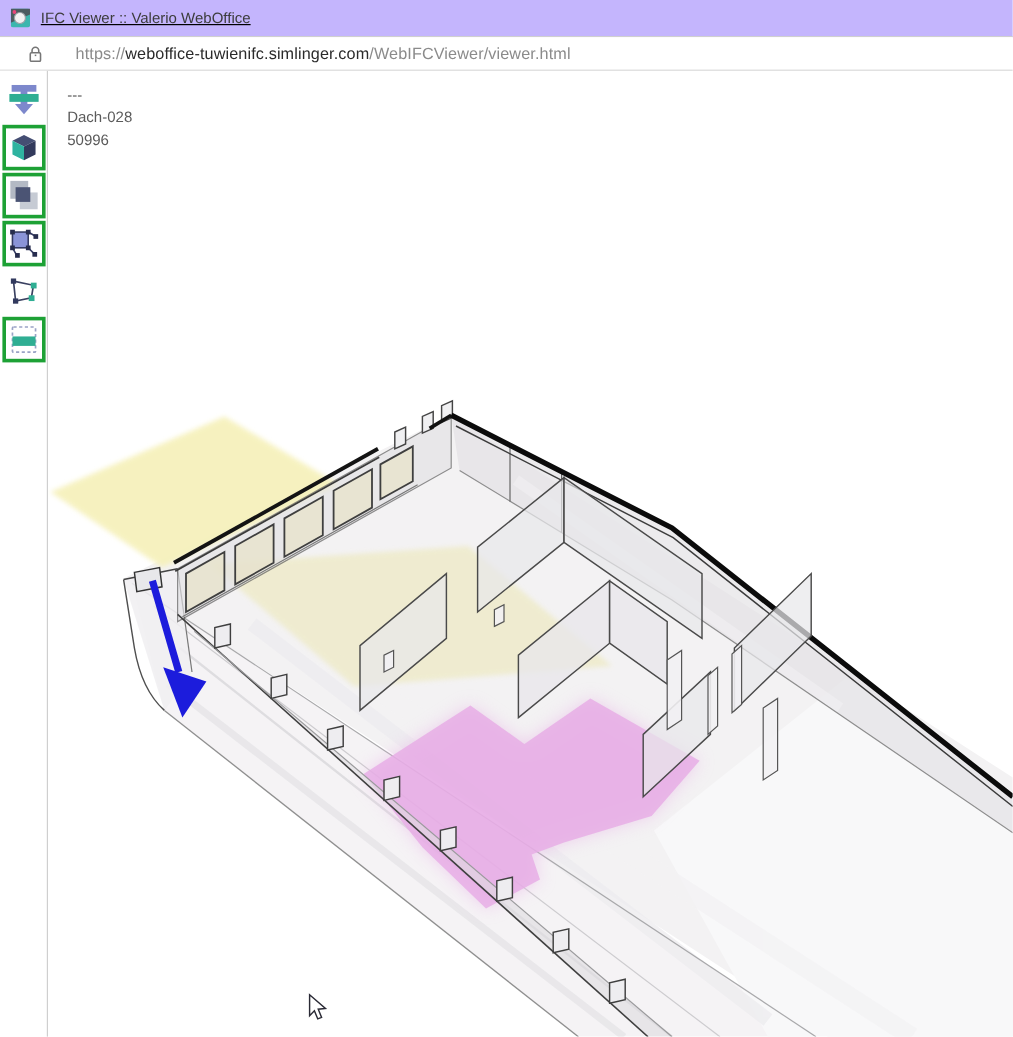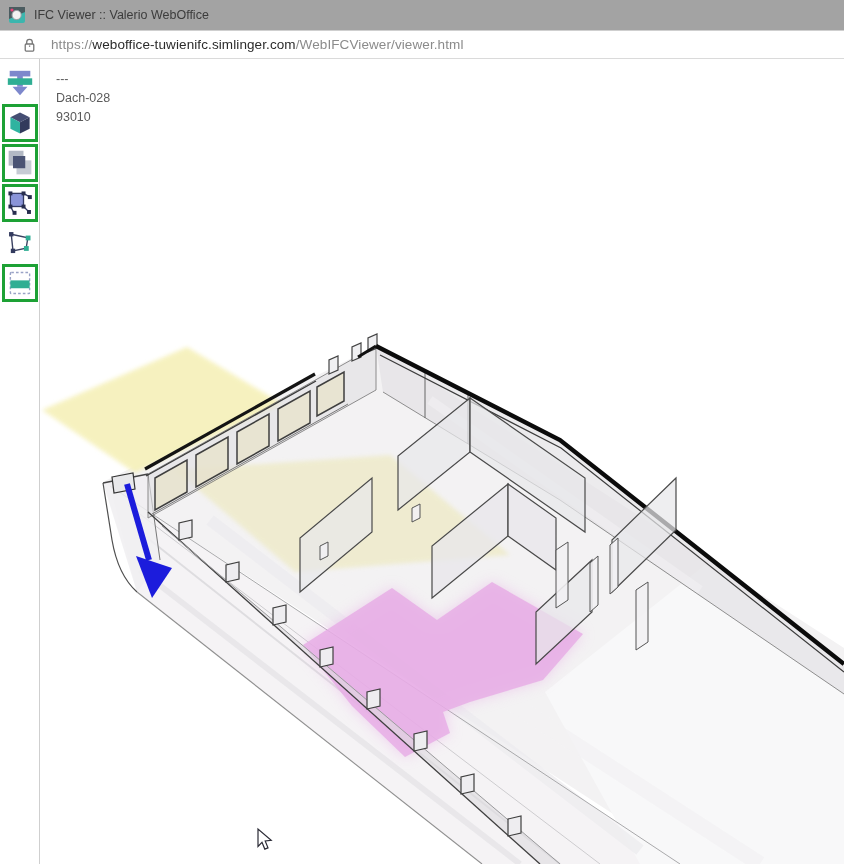--- a/index.html
+++ b/index.html
@@ -1,25 +1,25 @@
 <!DOCTYPE html>
 <html><head>
 <meta charset="utf-8">
 <style>
   html,body{margin:0;padding:0;}
   body{width:844px;height:864px;overflow:hidden;background:#fff;
        font-family:"Liberation Sans",sans-serif;position:relative;}
 
   
-  .titlebar{height:30px;background:#a3a3a3;border-bottom:1px solid #cfcfcf;
-            display:flex;align-items:center;gap:9px;padding-left:9px;box-sizing:content-box;}
+  .titlebar{height:30px;background:#c4b5fd;border-bottom:1px solid #cfcfcf;
+            display:flex;align-items:center;gap:9px;padding-left:9px;box-sizing:content-box;text-decoration:underline;}
   .titlebar .title{font-size:12.5px;color:#3c3c3c;}
   .urlbar{height:27px;background:#ffffff;border-bottom:1px solid #dadada;
           display:flex;align-items:center;gap:15px;padding-left:23px;}
-  .urlbar .url{font-size:13.5px;letter-spacing:.1px;}
+  .urlbar .url{font-size:13.5px;letter-spacing:.1px;margin-left:12px;}
   .url .dim{color:#8b8b8b;}
   .url .host{color:#2b2b2b;}
 
   
   .app{position:relative;height:805px;display:flex;}
   .scene{position:absolute;left:0;top:0;width:844px;height:805px;z-index:1;}
 
   .sidebar{position:relative;z-index:3;width:40px;background:#fff;
            border-right:1px solid #cfcfcf;display:flex;flex-direction:column;
            align-items:center;padding-top:5px;gap:2px;box-sizing:border-box;height:805px;}
@@ -219,16 +219,16 @@
         <rect x="5" y="4" width="22" height="24" rx="1" fill="none" stroke="#9aa3c6" stroke-width="1.6" stroke-dasharray="3,2.4"></rect>
         <rect x="5" y="13" width="22" height="9" fill="#2fae93"></rect>
       </svg>
     </button>
   </div>
 
   <div class="viewer">
     <div class="info">
       <div>---</div>
       <div>Dach-028</div>
-      <div>93010</div>
+      <div>50996</div>
     </div>
   </div>
 </div>
 
 </body></html>

